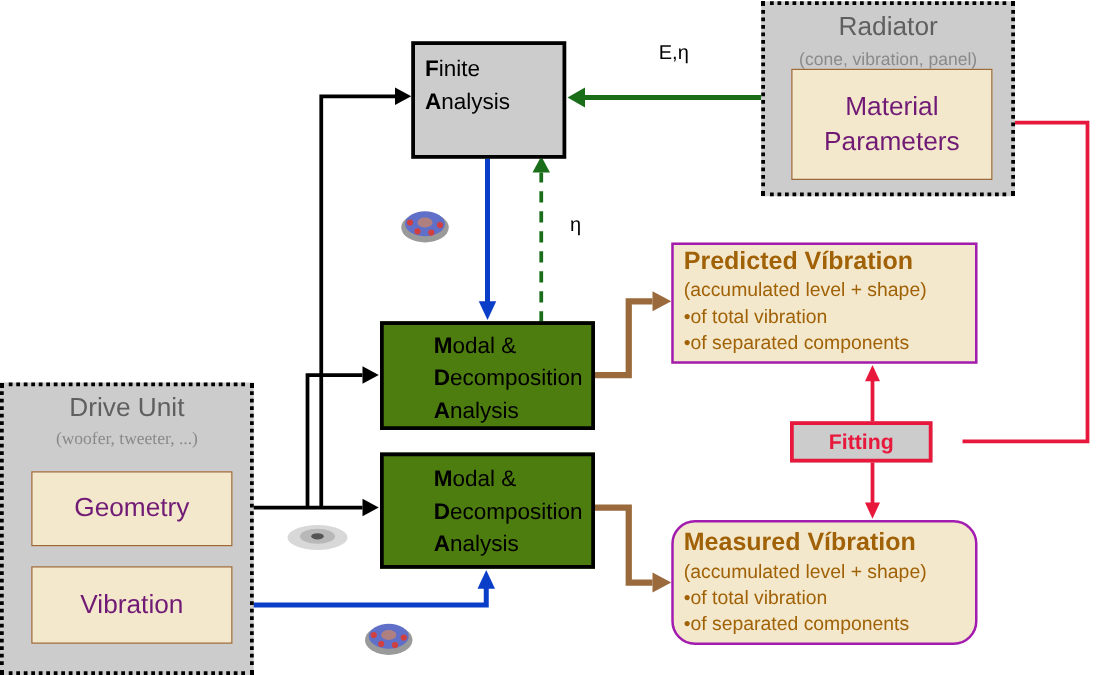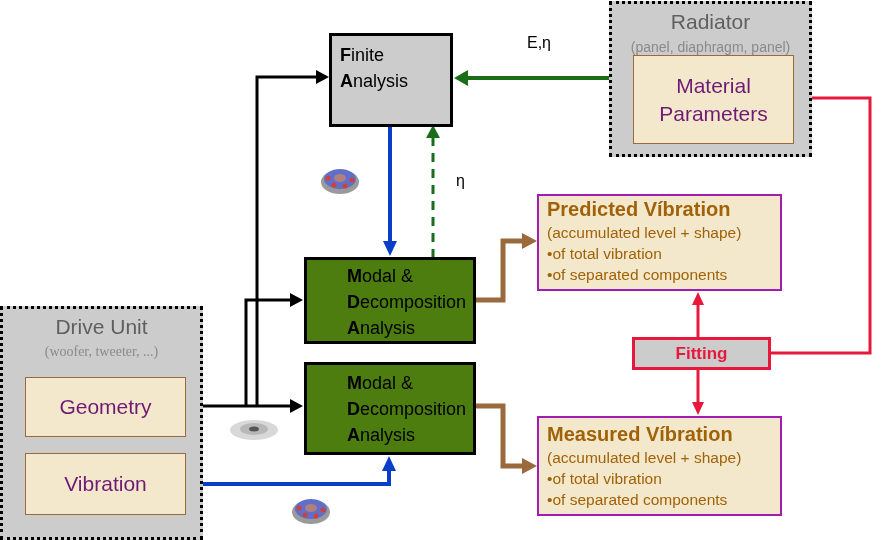--- a/index.html
+++ b/index.html
@@ -68,21 +68,21 @@
     <polygon points="692,305 698,292 704,305" fill="#e8173c"></polygon>
     <line x1="698" y1="369" x2="698" y2="404" stroke="#e8173c" stroke-width="3"></line>
     <polygon points="692,402 698,415 704,402" fill="#e8173c"></polygon>
 
     <polyline points="770,353 870,353 870,98 810,98" fill="none" stroke="#e8173c" stroke-width="3"></polyline>
     <polygon points="812,90 795,98 812,106" fill="#e8173c"></polygon>
   </svg>
 
   <div class="group" style="left:609px; top:1px; width:203px; height:156px;">
     <div class="group-title" style="top:6px;">Radiator</div>
-    <div class="group-sub" style="top:35px;">(panel, diaphragm, panel)</div>
+    <div class="group-sub" style="top:35px;">(cone, vibration, panel)</div>
   </div>
   <div class="param" style="left:633px; top:55px; width:161px; height:89px;">
     <div>
       <div>Material</div>
       <div>Parameters</div>
     </div>
   </div>
 
   <div class="group" style="left:0px; top:306px; width:203px; height:234px;">
     <div class="group-title" style="top:6px;">Drive Unit</div>
@@ -111,28 +111,28 @@
     <div><b>A</b><span>nalysis</span></div>
   </div>
 
   <div class="result" style="left:537px; top:194px; width:245px; height:97px;">
     <div class="title">Predicted Víbration</div>
     <div class="line">(accumulated level + shape)</div>
     <div class="line">•of total vibration</div>
     <div class="line">•of separated components</div>
   </div>
 
-  <div class="result" style="left:537px; top:416px; width:245px; height:100px;">
+  <div class="result" style="left:537px; top:416px; width:245px; height:100px;border-radius:19px;">
     <div class="title" style="margin-top:4px;">Measured Víbration</div>
     <div class="line">(accumulated level + shape)</div>
     <div class="line">•of total vibration</div>
     <div class="line">•of separated components</div>
   </div>
 
-  <div class="fit" style="left:632px; top:337px; width:139px; height:33px;">
+  <div class="fit" style="left:632px; top:337px; width:114px; height:33px;">
     <span>Fitting</span>
   </div>
 
   <div class="lbl" style="left:527px; top:34px;">E,η</div>
   <div class="lbl" style="left:456px; top:172px;">η</div>
 
   <svg class="spk" style="left:318px; top:164px;" width="44" height="32">
     <ellipse cx="22" cy="18" rx="19" ry="12" fill="#9a9a9a"></ellipse>
     <ellipse cx="22" cy="15" rx="16" ry="10" fill="#6070c8"></ellipse>
     <circle cx="10" cy="14" r="2.5" fill="#d04040"></circle>

